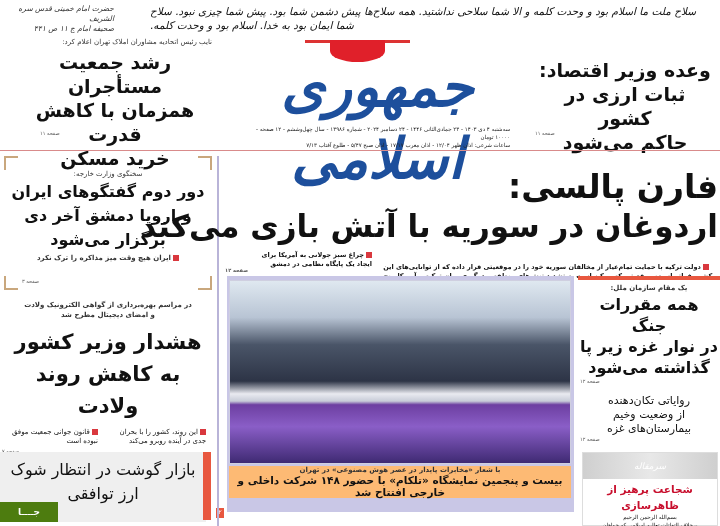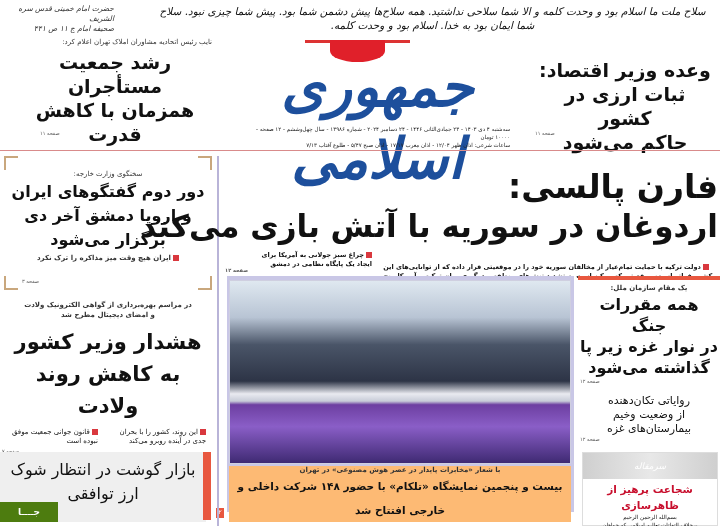--- a/index.html
+++ b/index.html
@@ -1,18 +1,18 @@
 <!DOCTYPE html>
 <html><head>
 <meta charset="utf-8">
 <style>
   * { box-sizing: border-box; margin: 0; padding: 0; }
   body { width: 720px; height: 526px; overflow: hidden; background: #fff; font-family: "DejaVu Sans", sans-serif; color: #111; position: relative; direction: rtl; }
   .abs { position: absolute; }
-  .topquote { top: 4px; left: 150px; width: 565px; font-size: 10.5px; font-family: "DejaVu Serif", serif; font-style: italic; text-align: center; line-height: 14px; }
+  .topquote { top: 4px; left: 150px; width: 565px; font-size: 10.5px; font-family: "DejaVu Serif", serif; font-style: italic; text-align: left; line-height: 14px; }
   .source { top: 4px; left: 4px; width: 110px; font-size: 7.5px; font-family: "DejaVu Serif", serif; font-style: italic; color: #333; text-align: right; line-height: 10px; }
   .kicker { font-size: 7px; color: #333; text-align: center; }
   .hl { font-weight: bold; text-align: center; }
   .pg { font-size: 5px; color: #555; }
   .logo-wrap { top: 40px; left: 240px; width: 275px; height: 85px; text-align: center; }
   .logo-bar { position: absolute; top: 0; left: 65px; width: 105px; height: 3px; background: #d33; }
   .logo-blot { position: absolute; top: 0; left: 90px; width: 55px; height: 22px; background: #e0202a; border-radius: 0 0 50% 50%; }
   .logo-text { position: absolute; top: 10px; left: 0; width: 275px; font-family: "DejaVu Serif", serif; font-size: 56px; font-weight: bold; color: #1d4f9c; font-style: italic; line-height: 72px; letter-spacing: -1px; }
   .dateline { top: 125px; left: 245px; width: 265px; font-size: 5.5px; color: #222; text-align: right; line-height: 8px; }
   .hr-red { height: 1px; background: #d98b8b; }
@@ -43,20 +43,21 @@
 <div class="abs dateline">
   <div>سه‌شنبه ۴ دی ۱۴۰۳ - ۲۳ جمادی‌الثانی ۱۴۴۶ - ۲۴ دسامبر ۲۰۲۴ - شماره ۱۳۹۸۶ - سال چهل‌وششم - ۱۲ صفحه - ۱۰۰۰۰ تومان</div>
   <div>ساعات شرعی: اذان ظهر ۱۲/۰۴ - اذان مغرب ۱۷/۱۷ - اذان صبح ۵/۴۷ - طلوع آفتاب ۷/۱۳</div>
 </div>
 
 <div class="abs" style="top:38px; left:10px; width:210px;">
   <div class="kicker" style="text-align:right; padding-right:8px;">نایب رئیس اتحادیه مشاوران املاک تهران اعلام کرد:</div>
   <div class="hl" style="font-size:19px; line-height:24px; margin-top:4px;">
     <div>رشد جمعیت مستأجران</div>
     <div>همزمان با کاهش قدرت</div>
+    <div>خرید مسکن</div>
   </div>
   <div class="pg abs" style="top:92px; left:30px;">صفحه ۱۱</div>
 </div>
 
 <div class="abs" style="top:58px; left:535px; width:180px;">
   <div class="hl" style="font-size:19px; line-height:24px;">
     <div>وعده وزیر اقتصاد:</div>
     <div>ثبات ارزی در کشور</div>
     <div>حاکم می‌شود</div>
   </div>
@@ -115,21 +116,21 @@
     <div style="width:340px; text-align:center; padding-right:4px;margin-top:12px;"><span class="bullet"></span><span>دولت ترکیه با حمایت تمام‌عیار از مخالفان سوریه خود را در موقعیتی قرار داده که از توانایی‌های این کشور فراتر است، موقعیتی که ممکن است به تشدید تنش‌های منطقه و درگیری میان ترکیه و آمریکا منجر شود</span></div>
     <div style="width:130px; text-align:right; padding-right:6px;"><span class="bullet"></span><span>چراغ سبز جولانی به آمریکا برای ایجاد یک پایگاه نظامی در دمشق</span></div>
     <div class="pg" style="width:26px; align-self:center;">صفحه ۱۲</div>
   </div>
 </div>
 
 <div class="abs photo-frame" style="top:276px; left:227px; width:347px; height:236px;"></div>
 <div class="abs photo" style="top:280px; left:229px; width:342px; height:184px;"></div>
 <div class="abs" style="top:466px; left:229px; width:342px; background:#fdba74;">
   <div class="kicker" style="font-weight:bold;">با شعار «مخابرات پایدار در عصر هوش مصنوعی» در تهران</div>
-  <div class="hl" style="font-size:10.5px; line-height:24px;">بیست و پنجمین نمایشگاه «تلکام» با حضور ۱۴۸ شرکت داخلی و خارجی افتتاح شد</div>
+  <div class="hl" style="font-size:10.5px; line-height:12px;">بیست و پنجمین نمایشگاه «تلکام» با حضور ۱۴۸ شرکت داخلی و خارجی افتتاح شد</div>
 </div>
 
 <div class="abs red-bar" style="top:276px; left:578px; width:142px; height:4px;"></div>
 
 <div class="abs" style="top:284px; left:580px; width:138px;">
   <div class="kicker" style="font-weight:bold;">یک مقام سازمان ملل:</div>
   <div class="hl" style="font-size:16px; line-height:21px; margin-top:2px;">
     <div>همه مقررات جنگ</div>
     <div>در نوار غزه زیر پا</div>
     <div>گذاشته می‌شود</div>

